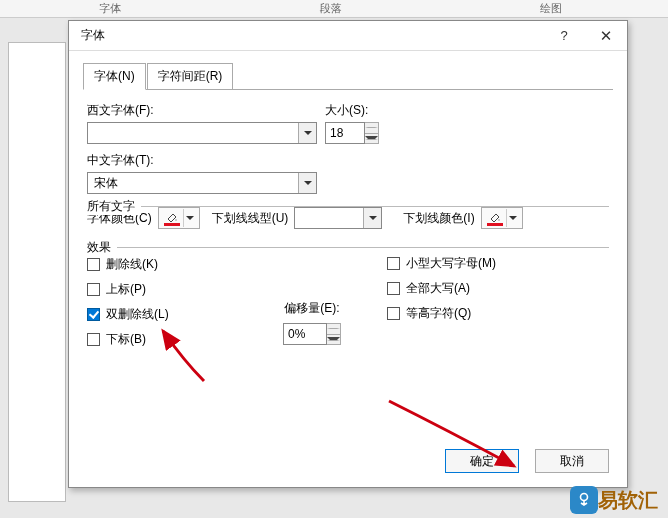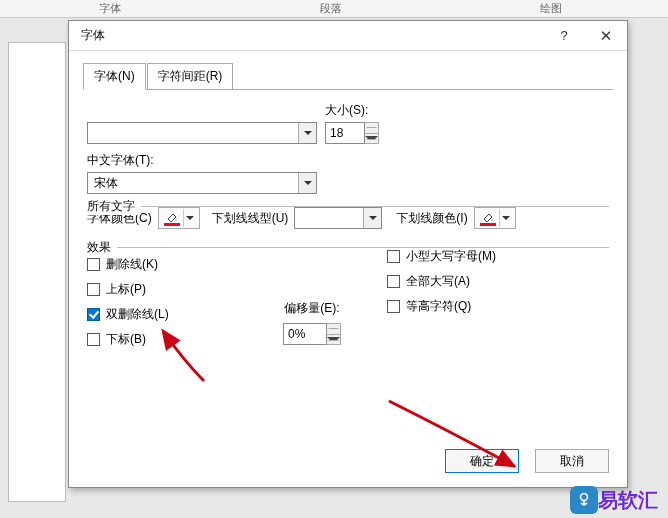--- a/index.html
+++ b/index.html
@@ -142,21 +142,21 @@
   .chk {
     width: 13px; height: 13px; border: 1px solid #555; background: #fff;
     display:flex; align-items:center; justify-content:center;
     flex-shrink: 0;
   }
   .chk.checked { background: #0078d7; border-color: #005a9e; }
   .chk.checked::after { content: ""; width:4px; height:7px; border: solid #fff; border-width: 0 2px 2px 0; transform: rotate(40deg); margin-bottom:2px;}
   .effects-cols { display: flex; }
   .effects-left { width: 150px; margin-top: 8px; }
   .effects-mid { width: 150px; }
-  .effects-right { width: 160px; }
+  .effects-right { width: 160px; margin-top: 7px; }
   .offset-row { display:flex; align-items:center; gap:6px; margin-top:4px;flex-direction:column;}
   .footer {
     display: flex;
     justify-content: flex-end;
     padding: 10px 18px 14px 14px;
     gap: 16px;
     position: relative;
   }
   .btn {
     min-width: 74px;
@@ -166,21 +166,21 @@
     display: flex; align-items: center; justify-content: center;
     padding: 0 10px;
   }
   .btn.primary { border: 1px solid #0078d7; }
   .watermark {
     position: absolute;
     right: 10px;
     bottom: 4px;
     display: flex;
     align-items: center;
-    color: #6d28d9;
+    color: #a16207;
     font-weight: bold;
     font-size: 20px;
   }
   .wm-icon {
     width: 28px; height: 28px; background: #2b88c8; border-radius: 6px;
     display:flex;align-items:center;justify-content:center;color:#fff;font-size:16px;
     position: relative;
   }
   svg.arrow { position: absolute; pointer-events: none; }
 </style>
@@ -205,20 +205,21 @@
 
   <div class="tab-row">
     <div class="tab active"><span>字体(N)</span></div>
     <div class="tab"><span>字符间距(R)</span></div>
   </div>
 
   <div class="body">
 
     <div class="row" style="align-items:flex-end;">
       <div class="col" style="width:230px;">
+        <span class="label">西文字体(F):</span>
         <div class="combo">
           <div class="val"></div>
           <div class="drop">
               <div class="chev-down"></div>
             </div>
         </div>
       </div>
       <div class="col" style="">
         <span class="label">大小(S):</span>
         <div style="display:flex;">
@@ -265,21 +266,21 @@
         </div>
 
         <span style="margin-left:6px;">下划线线型(U)</span>
         <div class="combo" style="width:88px;">
           <div class="val"></div>
           <div class="drop">
               <div class="chev-down"></div>
             </div>
         </div>
 
-        <span style="margin-left:8px;">下划线颜色(I)</span>
+        <span style="margin-left:15px;">下划线颜色(I)</span>
         <div class="color-btn">
           <div class="color-main">
             <svg width="14" height="12" viewBox="0 0 14 12">
                 <path d="M3 8 L8 3 L11 6 L6 11 Z" fill="none" stroke="#444" stroke-width="1"></path>
                 <path d="M11 8 q1 1 0 2 q-1-1 0-2" fill="#444"></path>
               </svg>
             <div class="color-under" style="background:#e01020;"></div>
           </div>
           <div class="color-drop">
               <div class="chev-down"></div>

